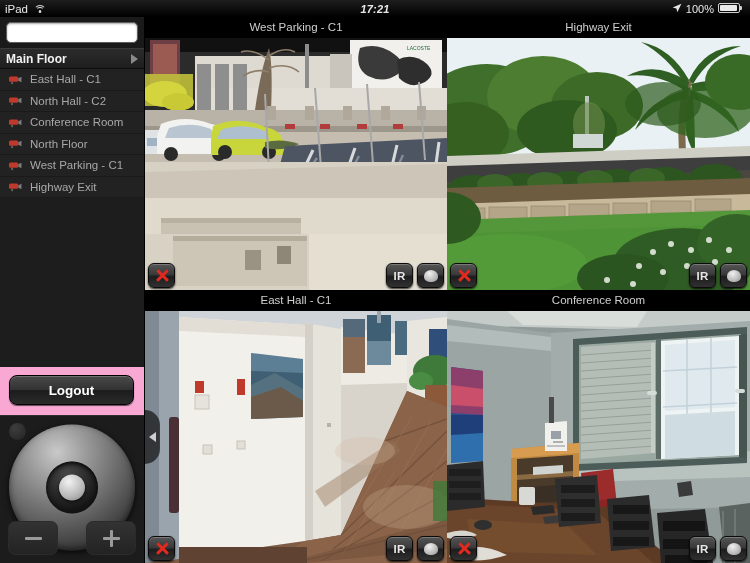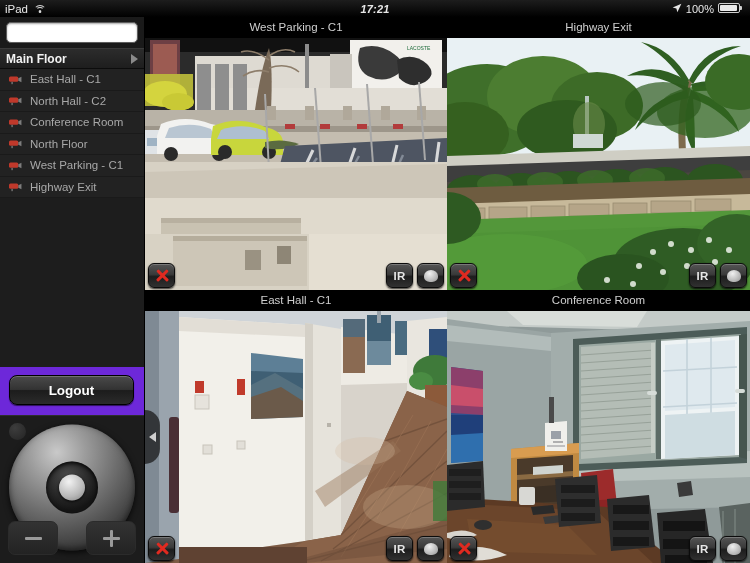--- a/index.html
+++ b/index.html
@@ -58,21 +58,21 @@
   .tri { width:0;height:0;border-left:7px solid #8a8a8a;border-top:5px solid transparent;border-bottom:5px solid transparent; }
   .cam-row {
     height:21.5px; display:flex; align-items:center; gap:7px; padding-left:9px;
     color:#a8a8a8; font-size:11.5px; background:#222;
     border-bottom:1px solid #1a1a1a;
   }
   .cam-icon { width:14px; height:11px; position:relative; flex:none; }
 
   .spacer { flex:1; background:#1d1d1d; }
 
-  .logout-wrap { padding:8px 10px 10px 9px; background:#6d28d9; }
+  .logout-wrap { padding:8px 10px 10px 9px; background:#f9a8d4; }
   .logout-btn {
     width:100%; height:30px; border-radius:8px; cursor:pointer;
     border:1px solid #000;
     background:linear-gradient(#4a4a4a 0%, #333 48%, #1c1c1c 52%, #2b2b2b 100%);
     color:#fff; font-size:13.5px; font-weight:bold;
     font-family:"Liberation Sans", sans-serif;
     box-shadow:inset 0 1px 0 rgba(255,255,255,.22), 0 1px 1px rgba(0,0,0,.6);
   }
 
   

